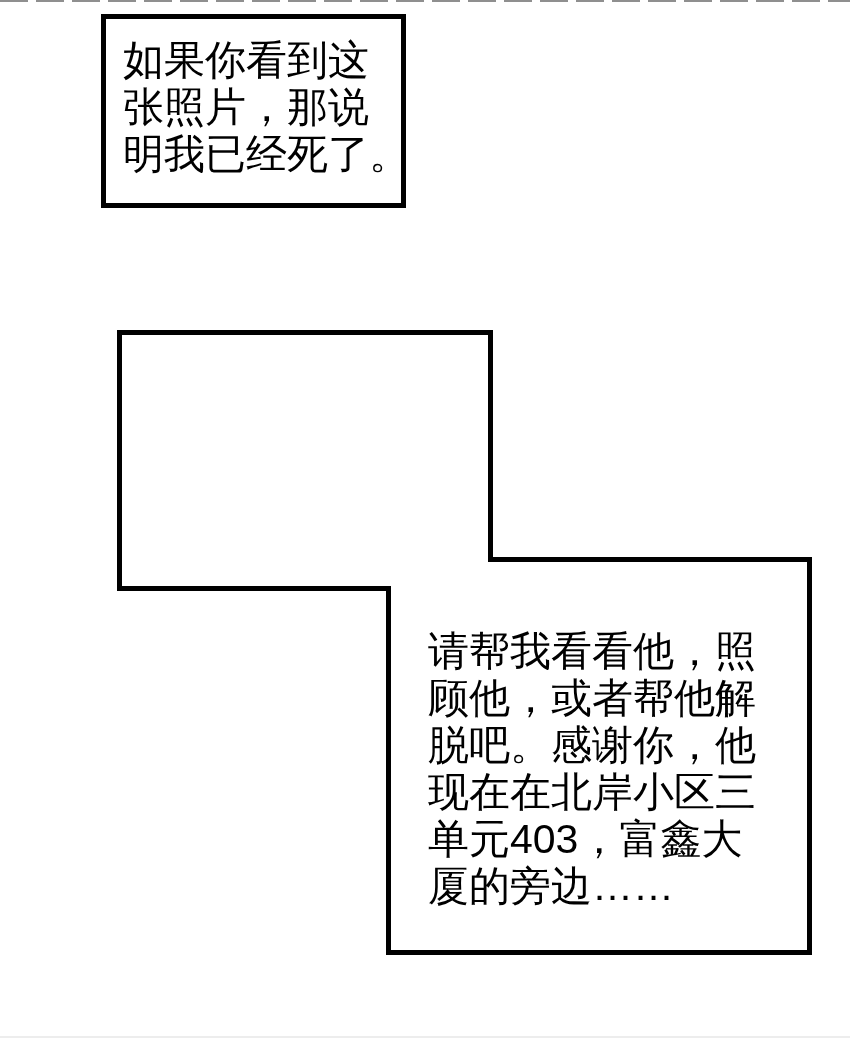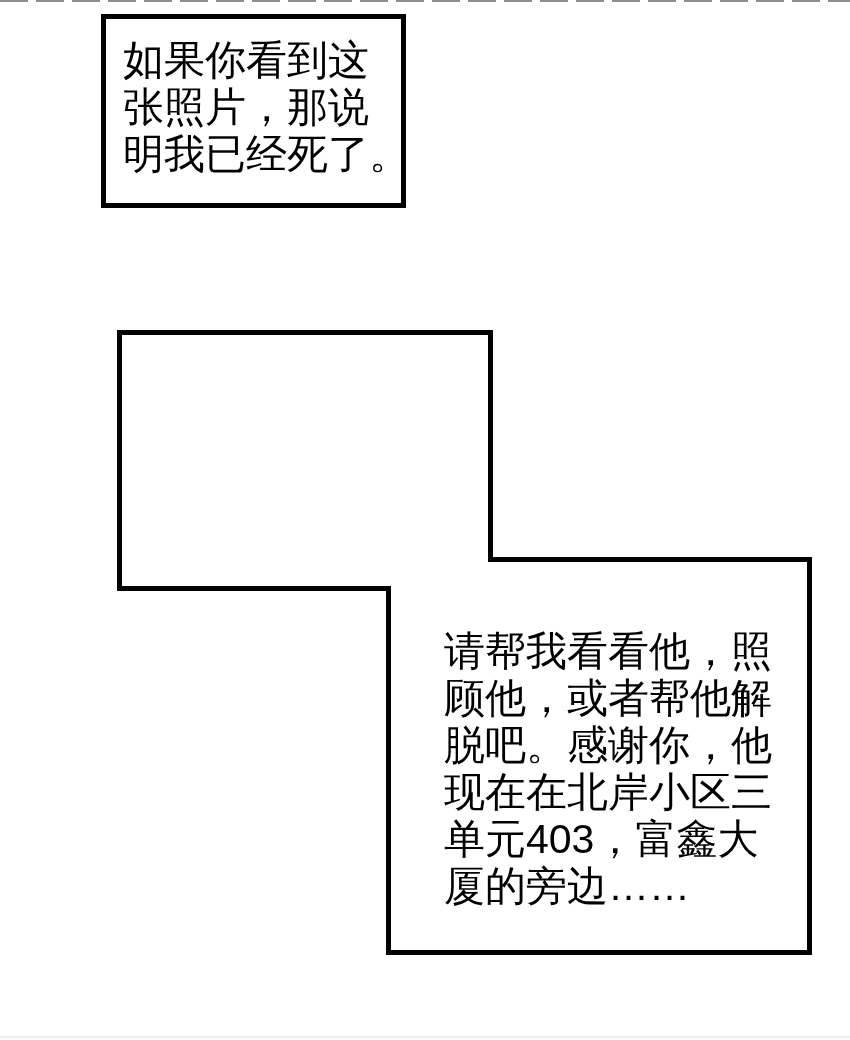--- a/index.html
+++ b/index.html
@@ -59,21 +59,21 @@
     z-index: 3;
     color: #000000;
     font-size: 41px;
     font-weight: 500;
     letter-spacing: 0;
     white-space: pre;
     z-index: 3;
   }
   .box1-text { left: 123px; top: 37px;  line-height: 47px; }
   .box2-text { left: 162px; top: 370px; line-height: 46px; }
-  .box3-text { left: 444px; top: 628px; line-height: 47px; }
+  .box3-text { left: 428px; top: 628px; line-height: 47px; }
 </style>
 </head>
 <body>
 
 <div class="page">
 
   <div class="edge-line top"></div>
 
   <div class="panel box1-outline"></div>
   <div class="panel box2-outline"></div>

